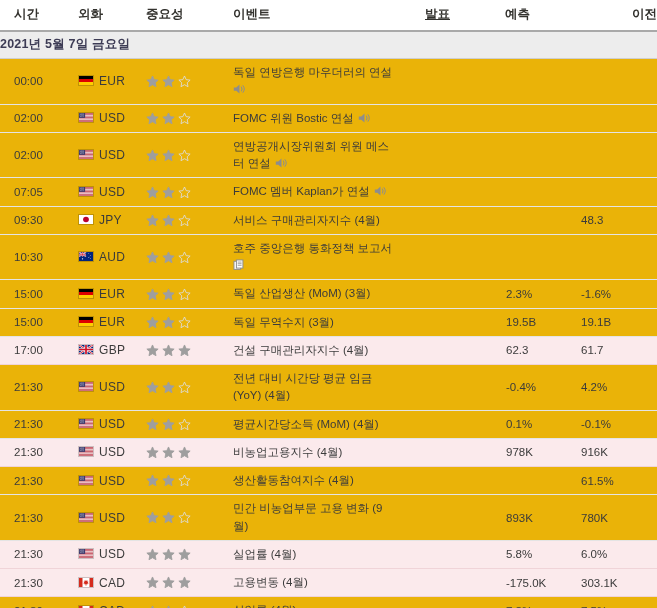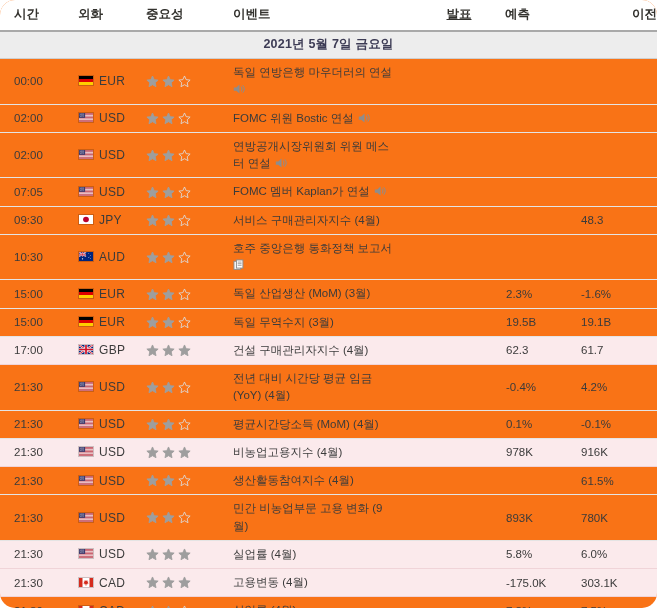--- a/index.html
+++ b/index.html
@@ -6,22 +6,21 @@
   html, body {
     margin: 0; padding: 0;
     background: #ffffff;
     font-family: "Liberation Sans", "DejaVu Sans", sans-serif;
   }
   #app {
     width: 657px;
     height: 608px;
     position: relative;
     overflow: hidden;
-    background: #f97316;
-    border-radius: 15px;
+    background: #eab308;
   }
   table.cal {
     width: 657px;
     border-collapse: collapse;
     table-layout: fixed;
   }
   
   thead th {
     font-size: 12.5px;
     font-weight: bold;
@@ -30,30 +29,29 @@
     padding: 6px 0 7px 0;
     background: #ffffff;
     border-bottom: 2px solid #a9a9a9;
     white-space: nowrap;
     vertical-align: middle;
   }
   th.c-time   { width: 70px;  padding-left: 14px; }
   th.c-cur    { width: 70px;  padding-left: 8px;  }
   th.c-imp    { width: 85px;  padding-left: 6px;  }
   th.c-event  { width: 200px; padding-left: 8px;  }
-  th.c-actual { width: 80px;  text-align: center; padding-right: 12px; text-decoration: underline; }
+  th.c-actual { width: 80px;  text-align: left; padding-right: 12px; text-decoration: underline; }
   th.c-fore   { width: 75px;  text-align: left; padding-right: 14px; }
   th.c-prev   { width: 77px;  text-align: right; }
 
   
   tr.date-row td {
     background: #ededed;
     border-bottom: 1px solid #cfcfcf;
     border-top: 1px solid #dcdcdc;
-    text-align: center;
     font-size: 12.5px;
     font-weight: bold;
     color: #3d3c55;
     padding: 4px 0 5px 0;
     letter-spacing: .2px;
   }
 
   
   tbody tr.ev {
     border-bottom: 1px solid #e2e2e2;

